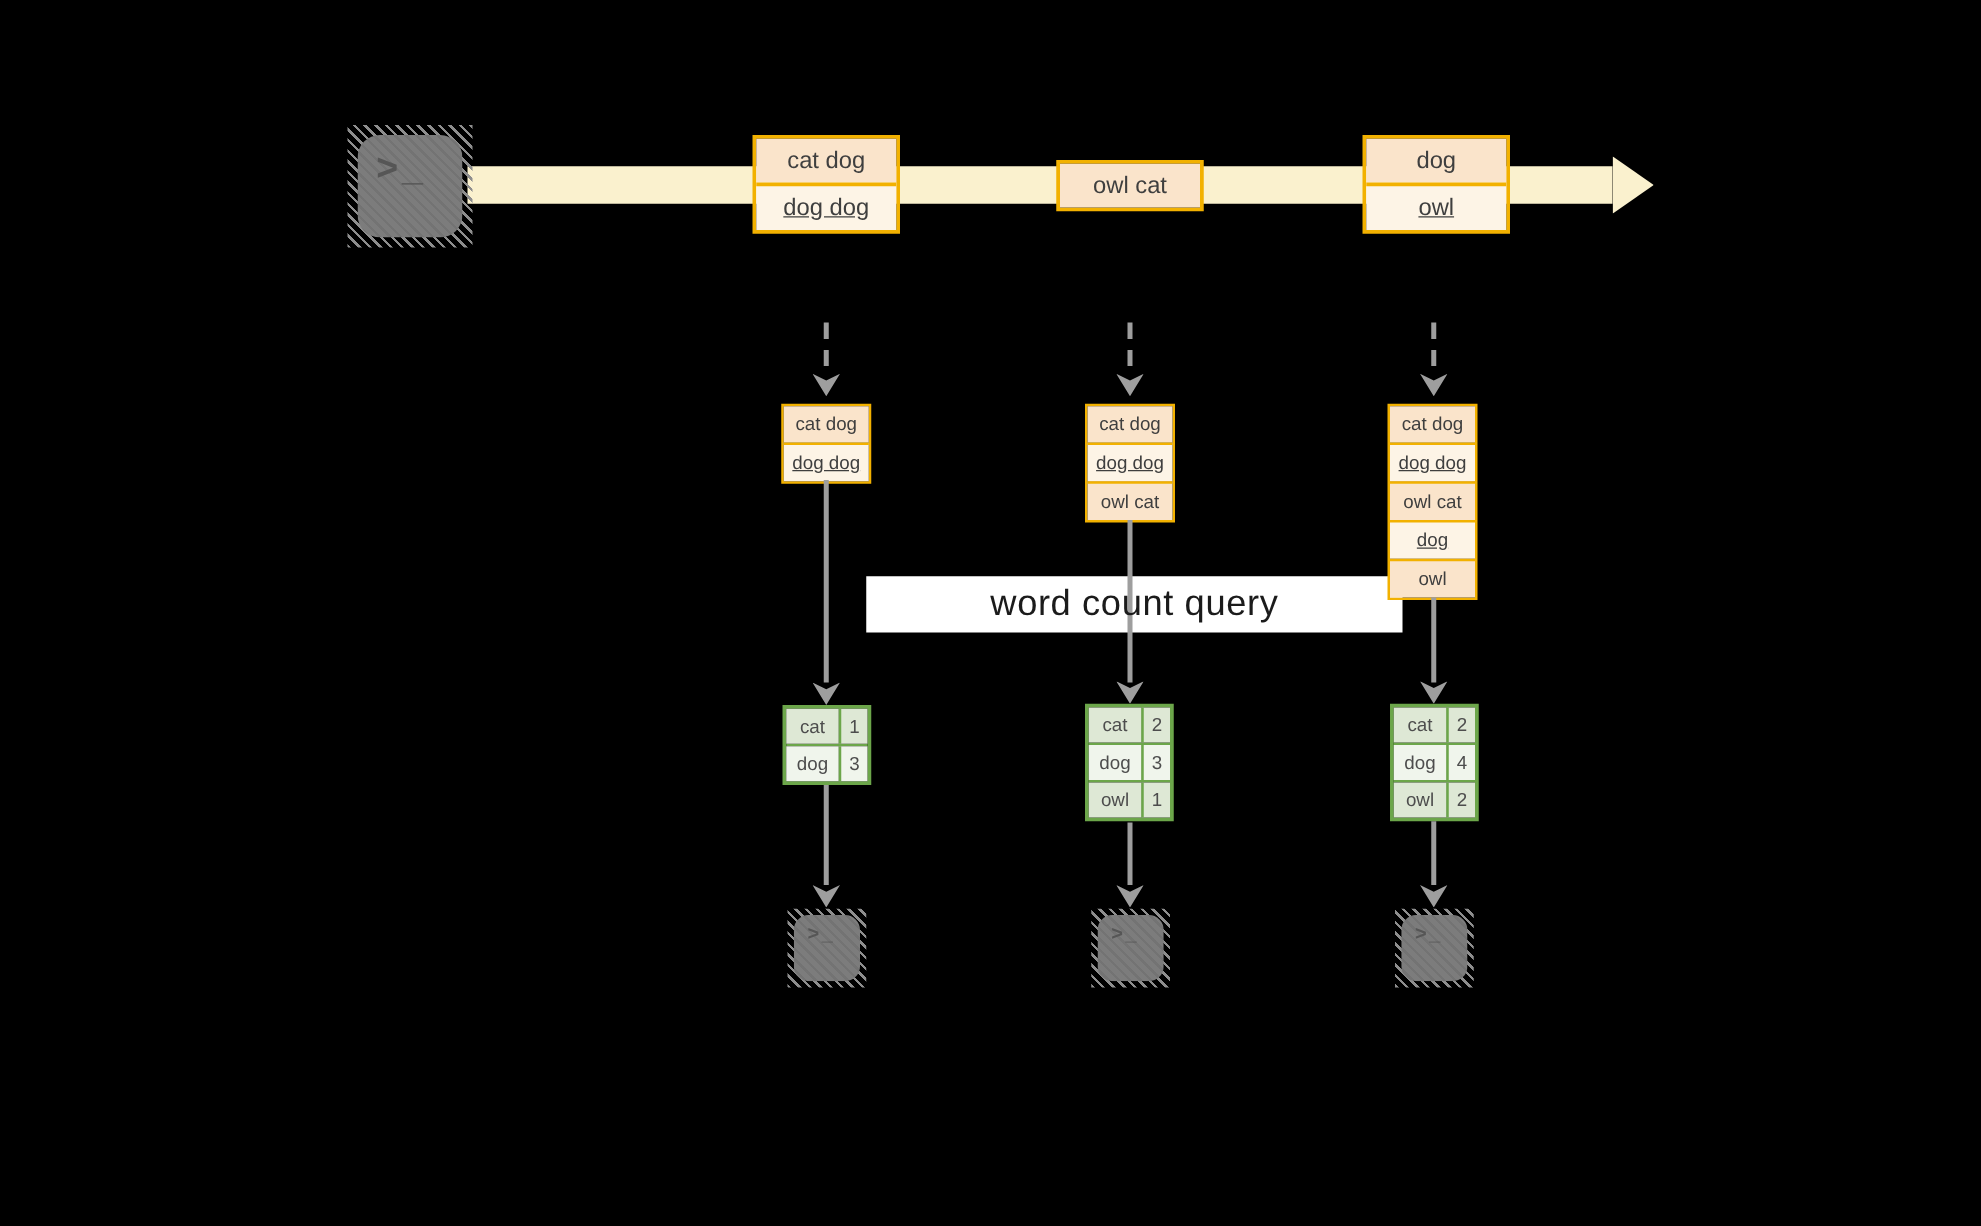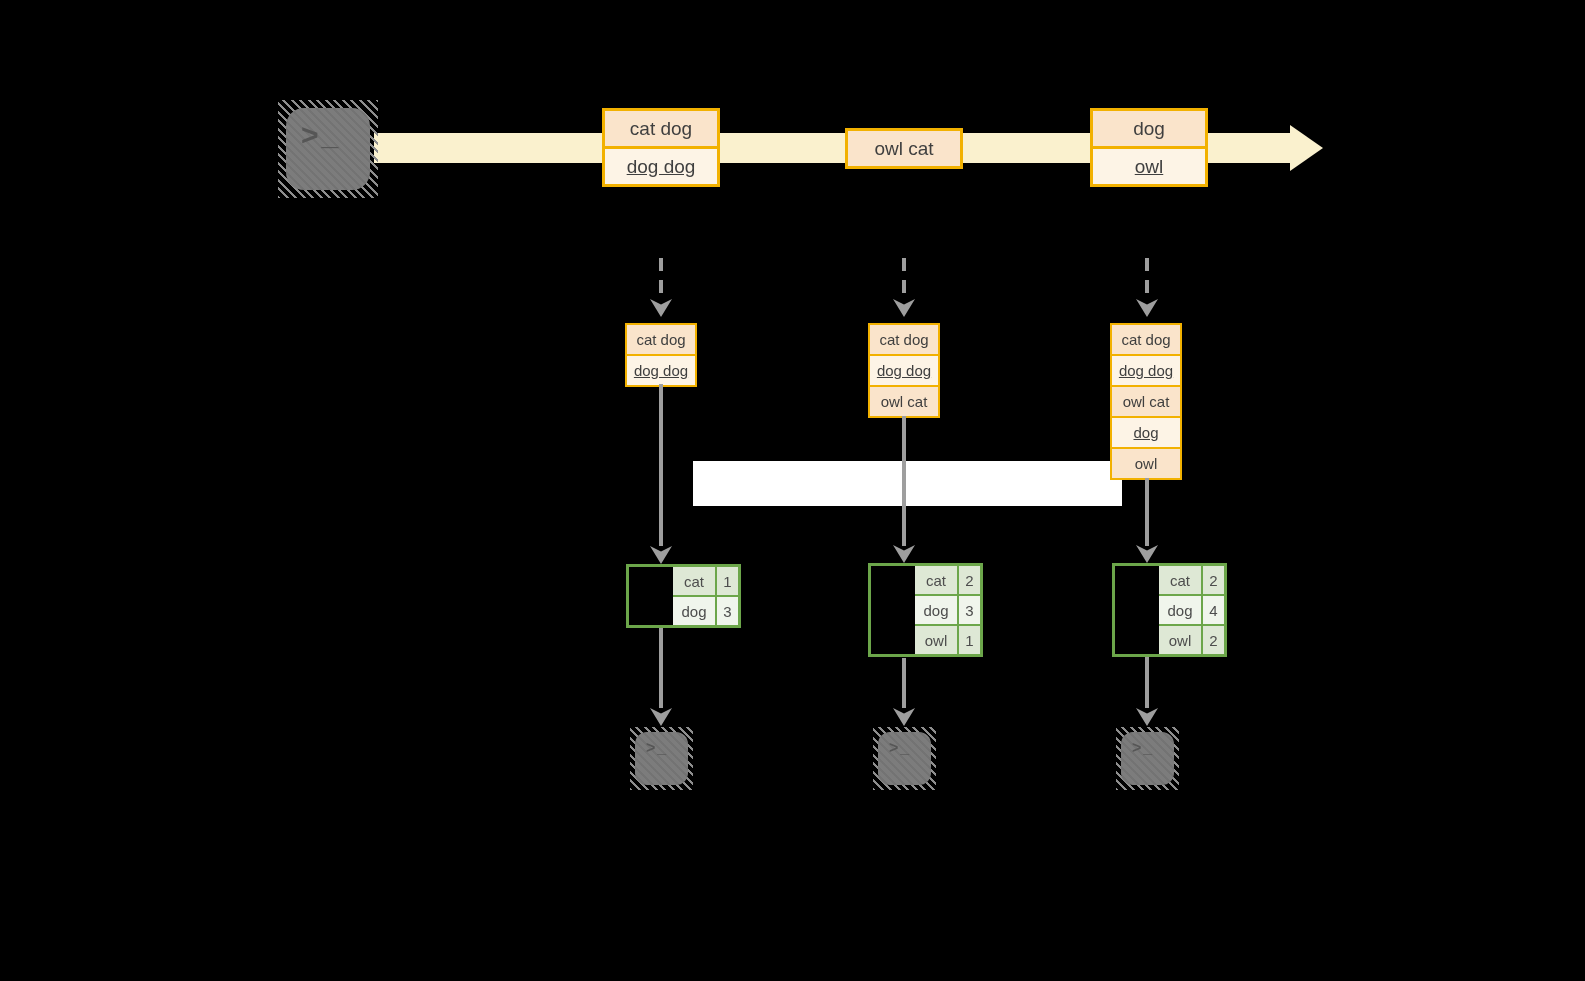--- a/index.html
+++ b/index.html
@@ -61,21 +61,21 @@
   
   .band{position:absolute;left:693px;top:461px;width:429px;height:45px;background:#FFFFFF;z-index:3;}
   .band-label{position:absolute;left:693px;top:461px;width:429px;height:45px;display:flex;
     align-items:center;justify-content:center;font-size:29px;font-weight:300;color:#1B1B1B;
     letter-spacing:0.5px;z-index:6;}
 
   
   .line{position:absolute;width:4px;background:var(--connector-gray);z-index:4;}
 
   
-  .count-table{position:absolute;width:65px;border:3px solid var(--green-border);z-index:4;padding-left:44px;}
+  .count-table{position:absolute;width:65px;border:3px solid var(--green-border);z-index:4;}
   .trow{display:flex;height:28px;}
   .trow + .trow{border-top:2px solid var(--green-border);}
   .trow.dark .tword,.trow.dark .tnum{background:var(--green-fill-dark);}
   .trow.light .tword,.trow.light .tnum{background:var(--green-fill-light);}
   .tword{width:42px;display:flex;align-items:center;justify-content:center;
     font-size:15px;color:#4D4D4D;}
   .tnum{width:21px;border-left:2px solid var(--green-border);display:flex;align-items:center;
     justify-content:center;font-size:15px;color:#4D4D4D;}
 </style>
 </head>
@@ -130,20 +130,21 @@
 
   <div class="band"></div>
 
   <div class="line" style="left:659px;top:384px;height:162px"></div>
   <div class="gray-head" style="left:650px;top:546px"></div>
   <div class="line" style="left:902px;top:416px;height:130px"></div>
   <div class="gray-head" style="left:893px;top:545px"></div>
   <div class="line" style="left:1145px;top:478px;height:68px"></div>
   <div class="gray-head" style="left:1136px;top:545px"></div>
 
+  <div class="band-label">word count query</div>
 
   <div class="count-table" style="left:626px;top:564px">
       <div class="trow dark">
         <div class="tword">cat</div>
         <div class="tnum">1</div>
       </div>
       <div class="trow light">
         <div class="tword">dog</div>
         <div class="tnum">3</div>
       </div>

